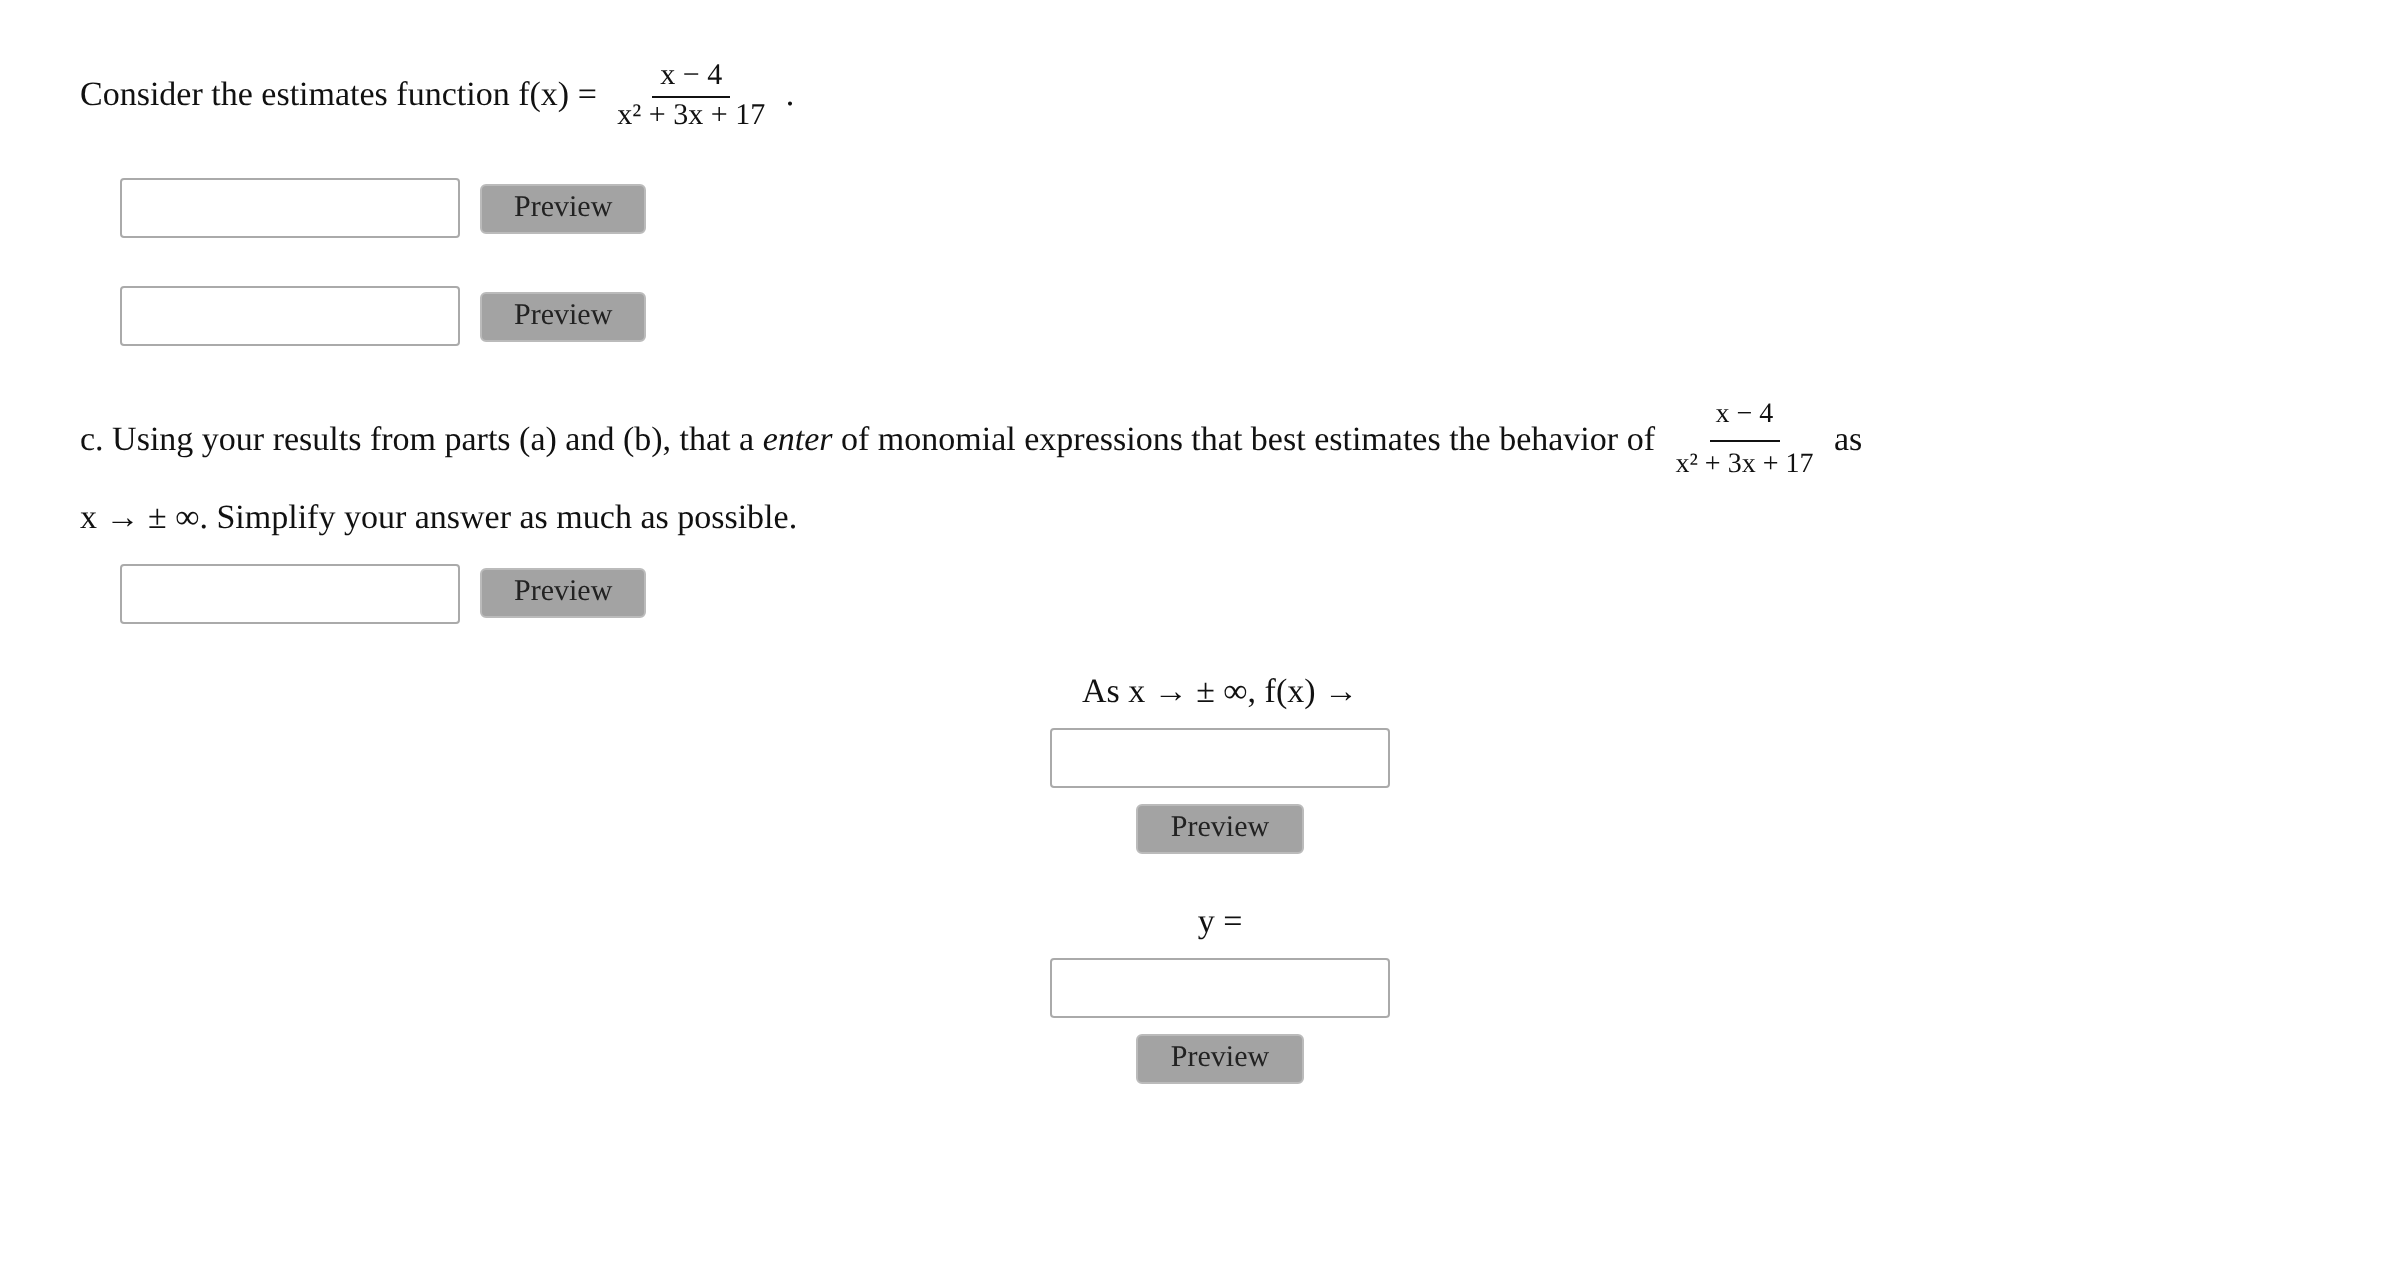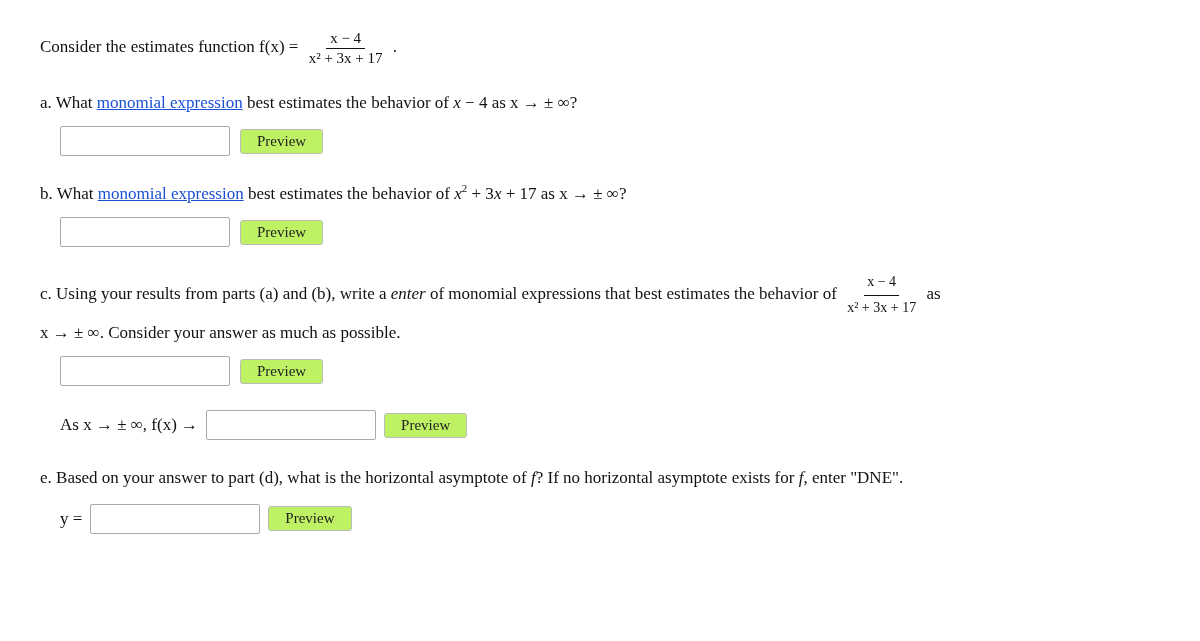--- a/index.html
+++ b/index.html
@@ -51,21 +51,21 @@
     .answer-input {
       width: 170px;
       height: 30px;
       border: 1.5px solid #aaa;
       border-radius: 2px;
       padding: 2px 6px;
       font-size: 15px;
       font-family: inherit;
     }
     .preview-btn {
-      background: #bef264;
+      background: #a3a3a3;
       border: 1.5px solid #bbb;
       border-radius: 3px;
       padding: 3px 16px;
       font-size: 15px;
       font-family: inherit;
       cursor: pointer;
       color: #222;
     }
     a.link {
       color: #1a4fd6;
@@ -86,82 +86,74 @@
       font-size: 14px;
     }
     .part-c-inline-fraction .denominator {
       padding: 1px 3px 0 3px;
       font-size: 14px;
     }
     .part-d-row {
       display: flex;
       align-items: center;
       gap: 8px;
-      margin-top: 12px;
+      margin-top: 24px;
       margin-left: 20px;
+      flex-direction: column;
     }
   </style>
 </head>
 <body>
 
 <div class="problem-title">
   <span>Consider the estimates function </span>
   <span>f(x)</span>
   <span> = </span>
   <span class="fraction">
     <span class="numerator">x − 4</span>
     <span class="denominator">x² + 3x + 17</span>
   </span>
   <span>.</span>
 </div>
 
 <div class="part">
-  <div class="part-label">
-    <span>a. What </span><a class="link" href="#">monomial expression</a><span> best estimates the behavior of </span><span><i>x</i> − 4</span><span> as x → ± ∞?</span>
+  <div class="input-row">
+    <input class="answer-input" type="text" style="">
+    <button class="preview-btn">Preview</button>
   </div>
+</div>
+
+<div class="part">
   <div class="input-row">
     <input class="answer-input" type="text" style="">
     <button class="preview-btn">Preview</button>
   </div>
 </div>
 
 <div class="part">
   <div class="part-label">
-    <span>b. What </span><a class="link" href="#">monomial expression</a><span> best estimates the behavior of </span><span><i>x</i><sup>2</sup> + 3<i>x</i> + 17</span><span> as x → ± ∞?</span>
-  </div>
-  <div class="input-row">
-    <input class="answer-input" type="text" style="">
-    <button class="preview-btn">Preview</button>
-  </div>
-</div>
-
-<div class="part">
-  <div class="part-label">
-    <span>c. Using your results from parts (a) and (b), write a </span><span class="italic">enter</span><span> of monomial expressions that best estimates the behavior of </span><span class="part-c-inline-fraction">
+    <span>c. Using your results from parts (a) and (b), that a </span><span class="italic">enter</span><span> of monomial expressions that best estimates the behavior of </span><span class="part-c-inline-fraction">
       <span class="numerator">x − 4</span>
       <span class="denominator">x² + 3x + 17</span>
     </span><span> as</span><br>
-    <span>x → ± ∞. Consider your answer as much as possible.</span>
+    <span>x → ± ∞. Simplify your answer as much as possible.</span>
   </div>
   <div class="input-row">
     <input class="answer-input" type="text" style="">
     <button class="preview-btn">Preview</button>
   </div>
 </div>
 
 <div class="part">
   <div class="part-d-row">
     <span>As x → ± ∞, f(x) →</span>
     <input class="answer-input" type="text" style="">
     <button class="preview-btn">Preview</button>
   </div>
 </div>
 
 <div class="part">
-  <div class="part-label">
-    <span>e. Based on your answer to part (d), what is the horizontal asymptote of </span><span class="italic">f</span><span>? If no horizontal asymptote exists for </span><span class="italic">f</span><span>, enter "DNE".</span>
-  </div>
   <div class="part-d-row">
     <span>y =</span>
     <input class="answer-input" type="text" style="">
     <button class="preview-btn">Preview</button>
   </div>
 </div>
 
 </body></html>

